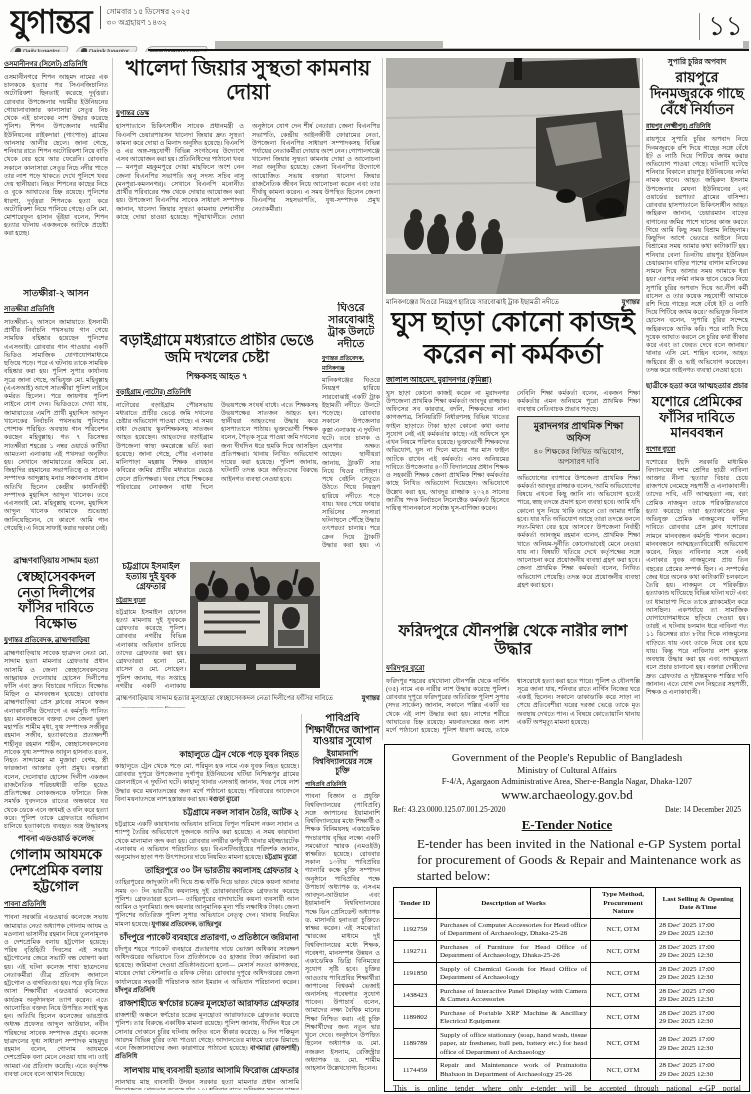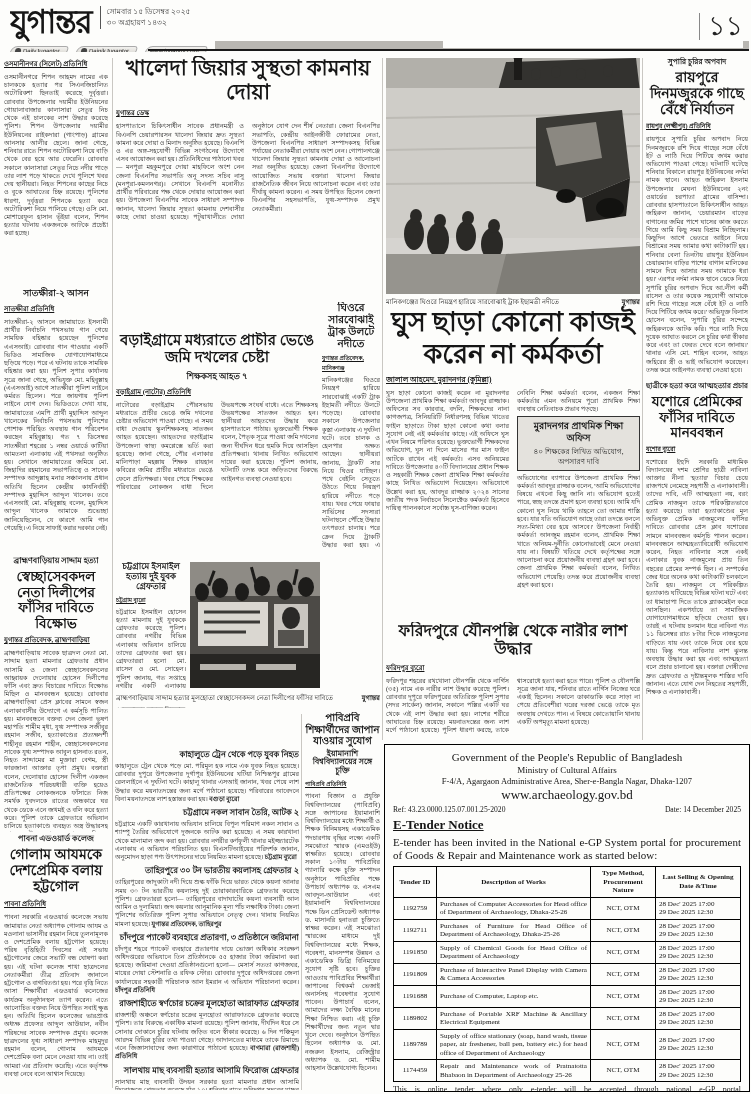--- a/index.html
+++ b/index.html
@@ -38,22 +38,22 @@
   .brief .bt{font-weight:bold;font-size:8.2px;text-align:right;margin:2px 0 1px;}
   
   .tender{border:1.5px solid #000;padding:6px 8px 4px;font-size:8px;line-height:1.25;background:#fdfdfb;}
   .tender .c{text-align:center;}
   .tender .gov{font-size:11px;}
   .tender .min{font-size:9px;}
   .tender .dep{font-size:9px;}
   .tender .addr{font-size:8.5px;}
   .tender .web{font-size:13px;}
   .refrow{display:flex;justify-content:space-between;font-size:7.6px;margin-top:2px;}
-  .etitle{font-weight:bold;font-size:13px;text-decoration:underline;text-align:left;margin:3px 0 2px;}
-  .tintro{text-align:justify;font-size:11px;}
+  .etitle{font-weight:bold;font-size:13px;text-decoration:underline;text-align:center;margin:3px 0 2px;}
+  .tintro{text-align:justify;font-size:13px;margin-left:24px;}
   table.tt{border-collapse:collapse;width:100%;margin:3px 0;}
   table.tt th,table.tt td{border:1px solid #000;font-size:7.1px;line-height:1.2;padding:2px 3px;vertical-align:middle;}
   table.tt th{font-weight:bold;text-align:center;}
   td.tid{text-align:center;width:36px;}
   td.tdesc{text-align:justify;}
   td.ttype{text-align:center;width:58px;}
   td.tdate{width:78px;white-space:nowrap;}
   .tfoot{text-align:justify;font-size:7.8px;}
 </style>
 </head>
@@ -331,31 +331,22 @@
         <tr>
           <td class="tid">1191850</td>
           <td class="tdesc">Supply of Chemical Goods for Head Office of Department of Archaeology</td>
           <td class="ttype">NCT, OTM</td>
           <td class="tdate">
               <div>28 Dec' 2025 17:00</div>
               <div>29 Dec 2025 12:30</div>
             </td>
         </tr>
         <tr>
-          <td class="tid">1191809</td>
+          <td class="tid">1438423</td>
           <td class="tdesc">Purchase of Interactive Panel Display with Camera &amp; Camera Accessories</td>
-          <td class="ttype">NCT, OTM</td>
-          <td class="tdate">
-              <div>28 Dec' 2025 17:00</div>
-              <div>29 Dec 2025 12:30</div>
-            </td>
-        </tr>
-        <tr>
-          <td class="tid">1191688</td>
-          <td class="tdesc">Purchase of Computer, Laptop etc.</td>
           <td class="ttype">NCT, OTM</td>
           <td class="tdate">
               <div>28 Dec' 2025 17:00</div>
               <div>29 Dec 2025 12:30</div>
             </td>
         </tr>
         <tr>
           <td class="tid">1189802</td>
           <td class="tdesc">Purchase of Portable XRF Machine &amp; Ancillary Electrical Equipment</td>
           <td class="ttype">NCT, OTM</td>

